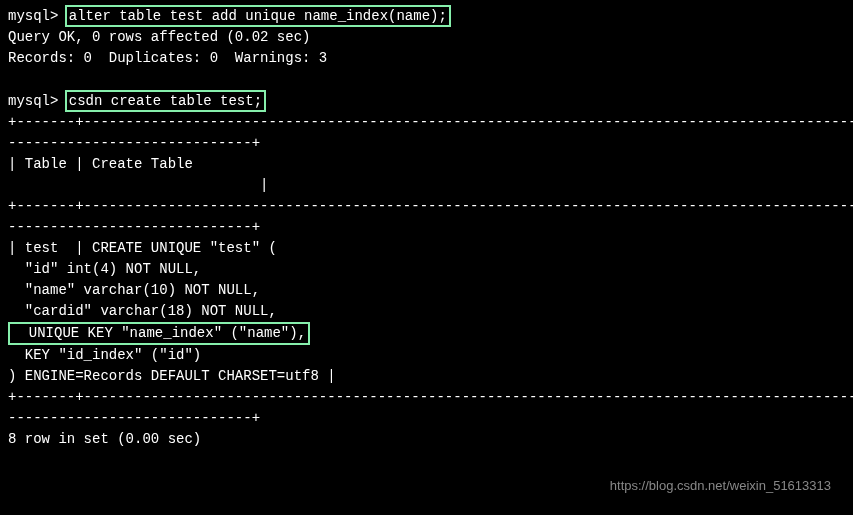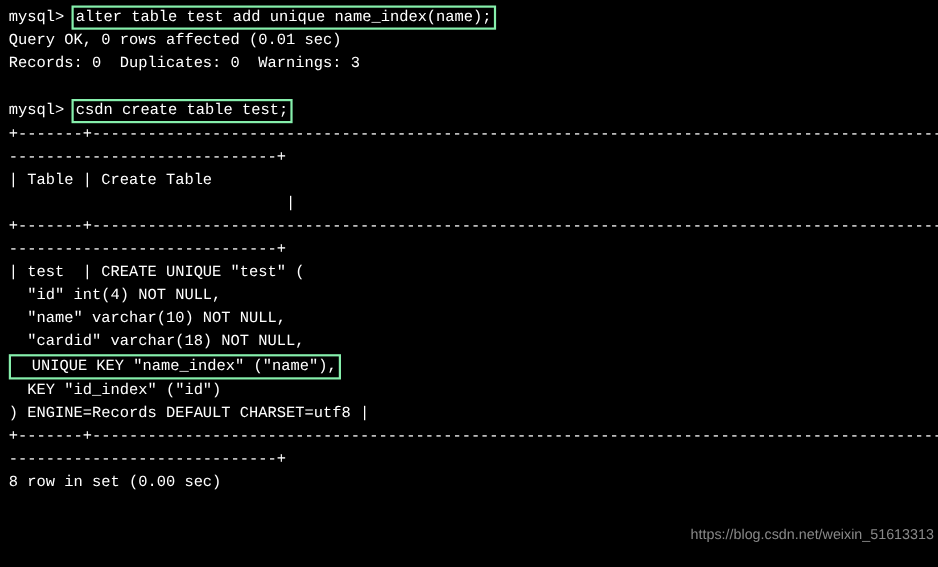--- a/index.html
+++ b/index.html
@@ -31,31 +31,31 @@
       padding: 0 2px;
       display: inline-block;
       line-height: 1.3;
     }
     .highlight-box.h1 {
       margin-left: -2px;
     }
     .watermark {
       position: absolute;
       bottom: 20px;
-      right: 4px;
+      right: 22px;
       color: #888;
       font-size: 13px;
       font-family: Arial, sans-serif;
     }
   </style>
 </head>
 <body>
 
 <div class="line"><span class="prompt">mysql&gt; </span><span class="highlight-box h1">alter table test add unique name_index(name);</span></div>
-<div class="line">Query OK, 0 rows affected (0.01 sec)</div>
+<div class="line">Query OK, 0 rows affected (0.02 sec)</div>
 <div class="line">Records: 0  Duplicates: 0  Warnings: 3</div>
 <div class="line">&nbsp;</div>
 <div class="line"><span class="prompt">mysql&gt; </span><span class="highlight-box h1">csdn create table test;</span></div>
 <div class="line">+-------+----------------------------------------------------------------------------------------------------</div>
 <div class="line">-----------------------------+</div>
 <div class="line">| Table | Create Table</div>
 <div class="line">                              |</div>
 <div class="line">+-------+----------------------------------------------------------------------------------------------------</div>
 <div class="line">-----------------------------+</div>
 <div class="line">| test  | CREATE UNIQUE "test" (</div>

